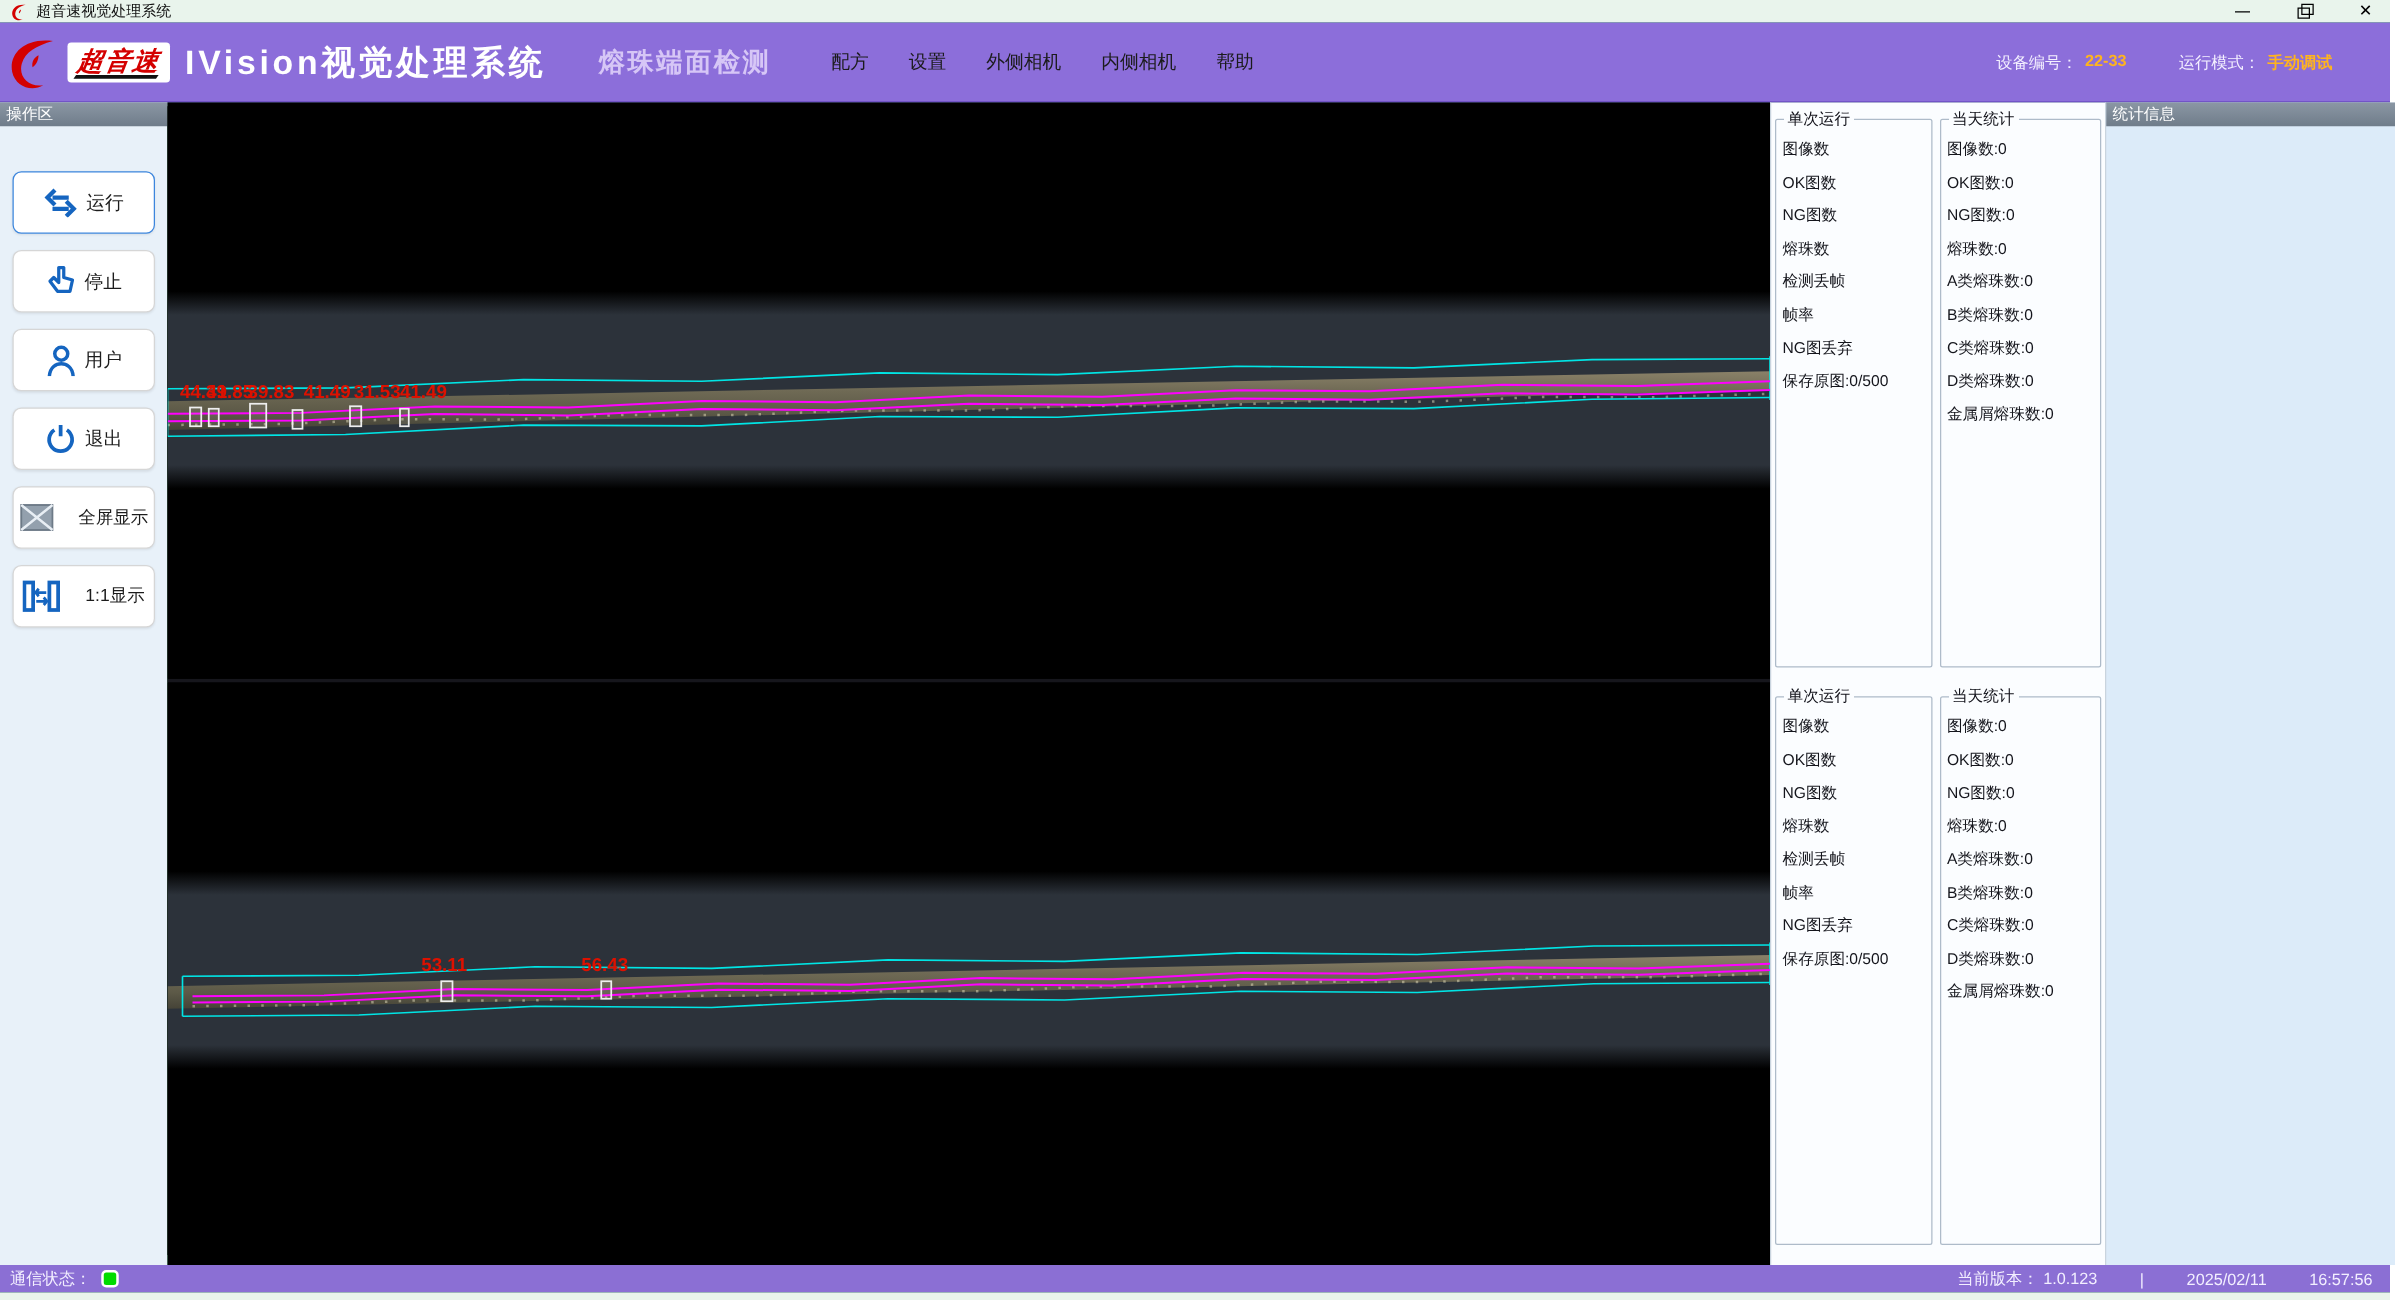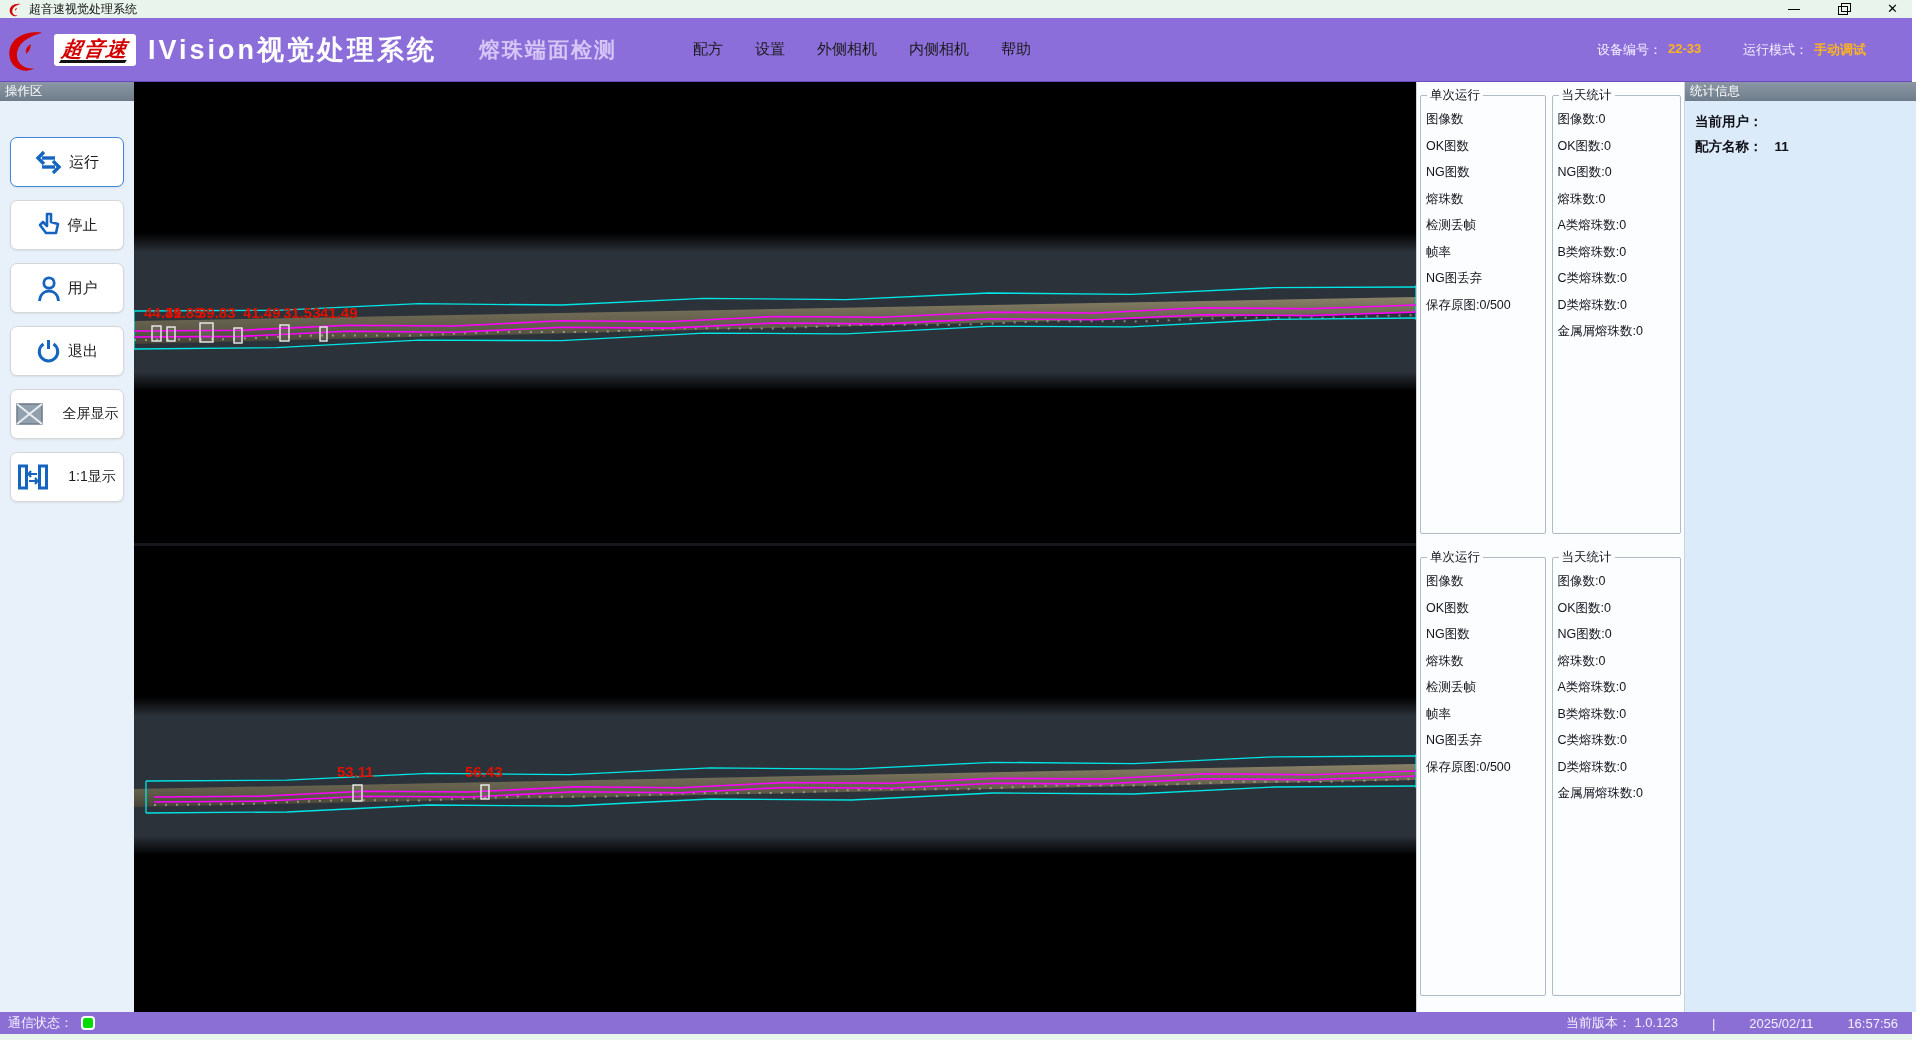--- a/index.html
+++ b/index.html
@@ -20,21 +20,21 @@
 
   
   .header { height:64px; background:#8c6eda; display:flex; align-items:center; padding:0 10px 0 4px; flex:0 0 auto; border-bottom:1px solid #6a4cc0; }
   .hlogo { display:flex; align-items:center; gap:4px; }
   .hlogo svg { width:46px; height:46px; }
   .logobox { background:#fff; border-radius:3px; padding:1px 8px 3px 8px; position:relative; }
   .logobox .ltext { color:#d40000; font-weight:bold; font-style:italic; font-size:21px; letter-spacing:1px; display:inline-block; transform:skewX(-8deg); }
   .logobox .lline { position:absolute; left:6px; right:10px; bottom:3px; height:2.5px; background:#111; transform:skewX(-35deg); }
   .apptitle { color:#fff; font-size:27px; font-weight:bold; letter-spacing:3px; margin-left:12px; white-space:nowrap; }
   .subtitle { color:#d6c6f6; font-size:21px; font-weight:bold; letter-spacing:2px; margin-left:42px; white-space:nowrap; }
-  .menubar { display:flex; gap:32px; margin-left:76px; }
+  .menubar { display:flex; gap:32px; margin-left:48px; }
   .menu-item { color:#1b1b1b; font-size:15px; cursor:pointer; white-space:nowrap; }
   .devinfo { margin-left:auto; display:flex; flex-direction:row; gap:5px; font-size:13px; padding-right:18px; }
   .devinfo .row { display:flex; }
   .devinfo .lab { color:#f4f0ff; }
   .devinfo .val { color:#ffb41e; font-weight:bold; margin-left:6px; min-width:70px; }
 
   
   .app-body { flex:1 1 auto; display:flex; min-height:0; }
 
   .sidebar { width:134px; background:#e8f1f9; flex:0 0 auto; display:flex; flex-direction:column; }
@@ -316,30 +316,20 @@
               <div class="stat-row">C类熔珠数:0</div>
               <div class="stat-row">D类熔珠数:0</div>
               <div class="stat-row">金属屑熔珠数:0</div>
             </div>
         </fieldset>
       </div>
     </div>
 
     <div class="info">
       <div class="panel-cap">统计信息</div>
-      <div class="info-rows">
-        <div class="info-row">
-          <span>当前用户：</span>
-          <span class="ival"></span>
-        </div>
-        <div class="info-row">
-          <span>配方名称：</span>
-          <span class="ival">11</span>
-        </div>
-      </div>
     </div>
   </div>
 
   <div class="statusbar">
     <div class="comm">
       <span>通信状态：</span>
       <span class="comm-dot"></span>
     </div>
     <div class="right">
       <span>

